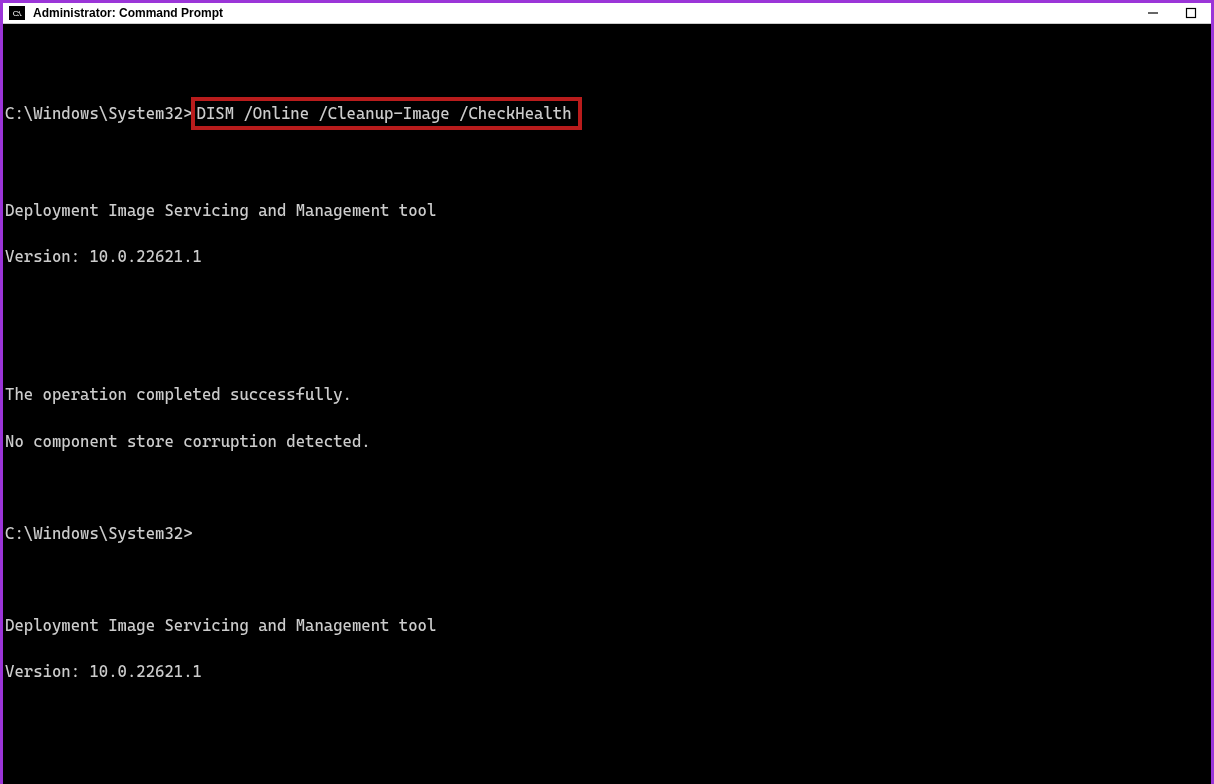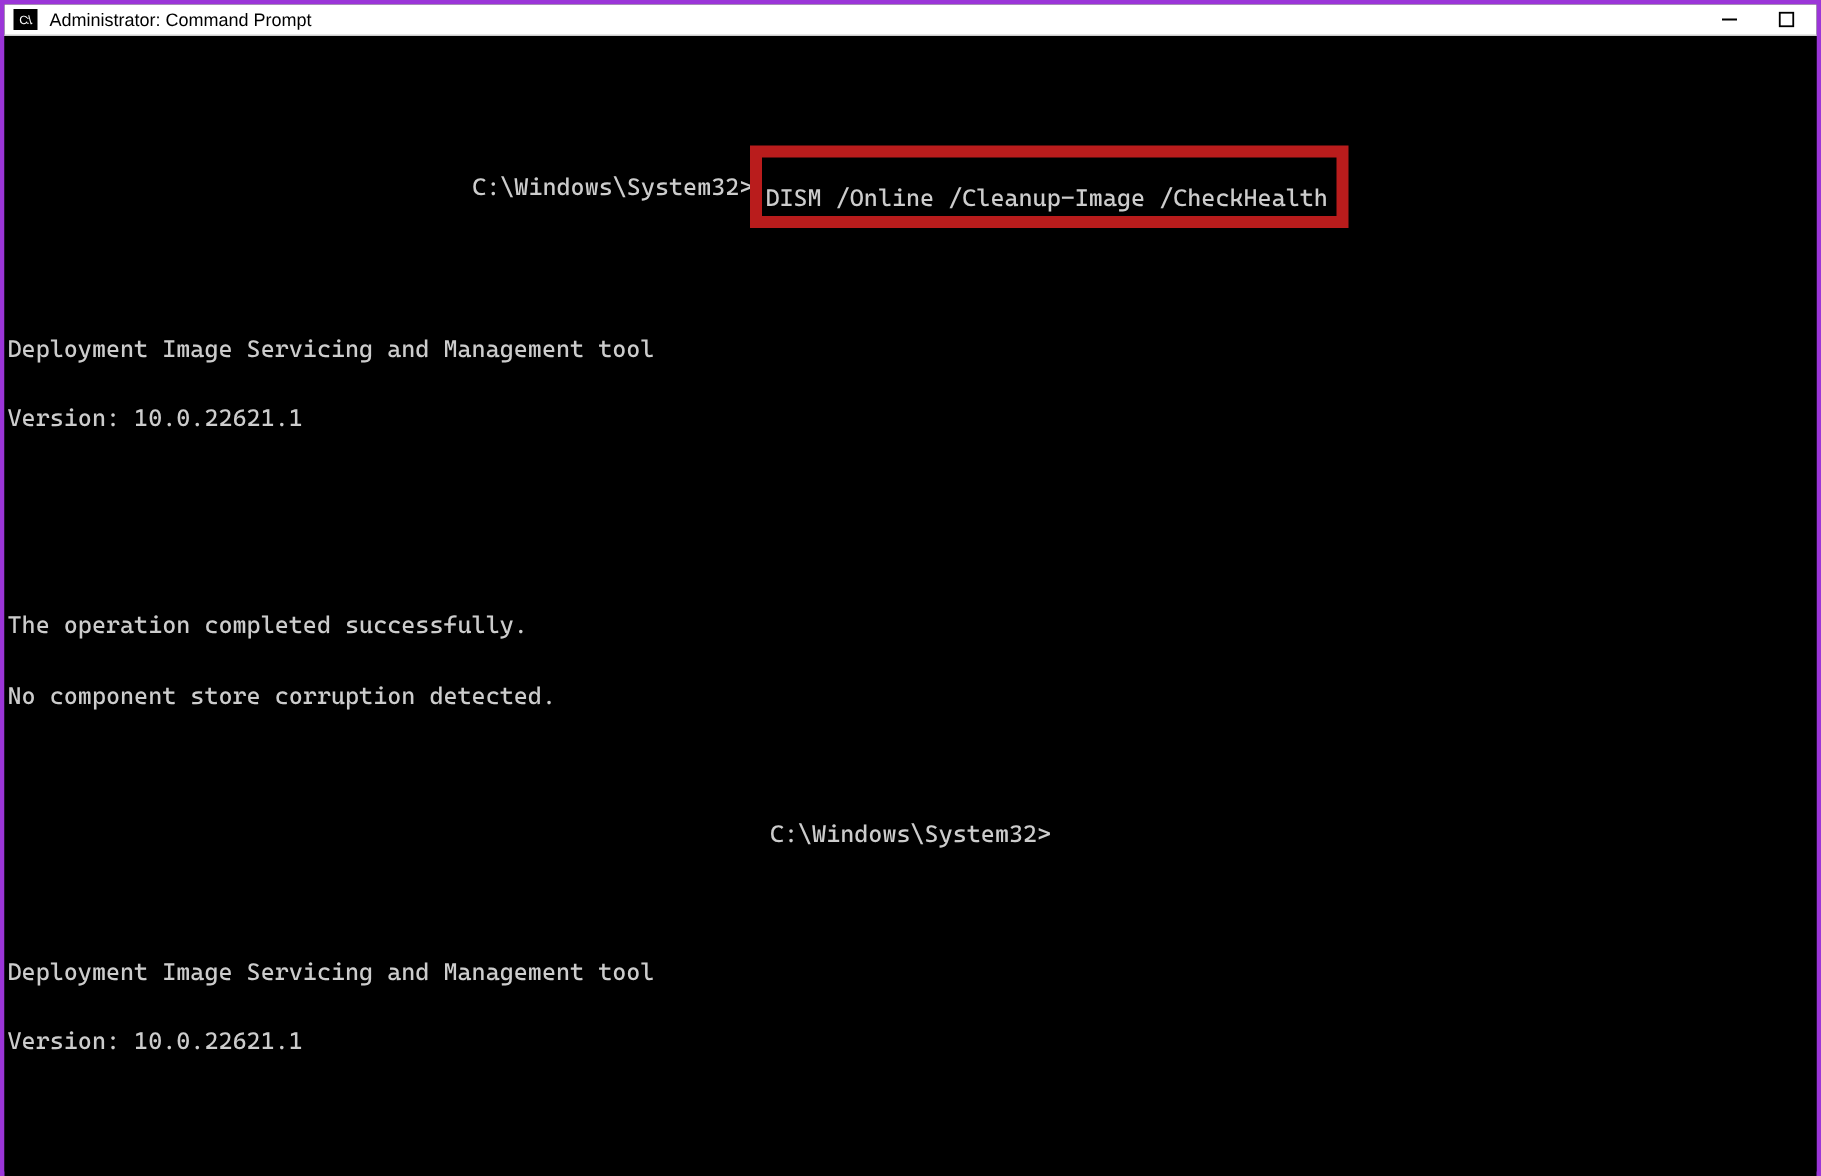--- a/index.html
+++ b/index.html
@@ -34,21 +34,21 @@
     background: #000;
     margin-right: 8px;
     position: relative;
     display: inline-flex;
     align-items: center;
     justify-content: center;
     color: #fff;
     font-size: 8px;
     letter-spacing: -1px;
   }
-  .titlebar .title { flex: 1; }
+  .titlebar .title { flex: 1; font-weight: bold; }
   .titlebar .win-controls { display: flex; gap: 18px; align-items: center; padding-right:4px; }
   .titlebar .win-btn {
     width: 20px;
     height: 20px;
     display: flex;
     align-items: center;
     justify-content: center;
     font-size: 12px;
     color:#000;
   }
@@ -57,24 +57,24 @@
     background: #000;
     color: #ccc;
     font-size: 16px;
     line-height: 1.44;
     padding: 4px 2px 0 2px;
     white-space: pre;
     font-family: Consolas, "Cascadia Mono", monospace;
     position: relative;
   }
   .line { min-height: 23px; }
-  .prompt-line { display: flex; align-items: center; justify-content: center; }
+  .prompt-line { display: flex; align-items: center; }
   .hl {
-    border: 8px solid #b91c1c;
-    padding: 15px 6px 1px 2px;
+    border: 4px solid #b91c1c;
+    padding: 1px 6px 1px 2px;
     margin-left: -2px;
     display: inline-block;
   }
 </style>
 </head>
 <body>
 
 <div class="window">
 
   <div class="titlebar">

